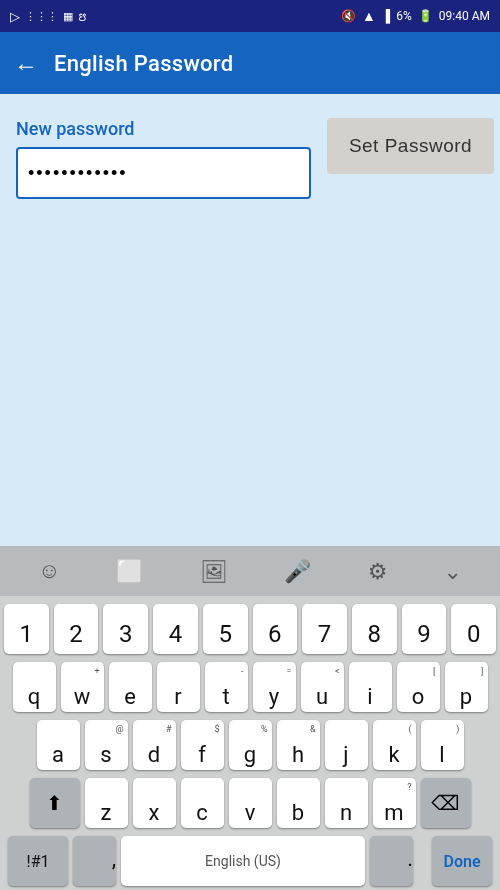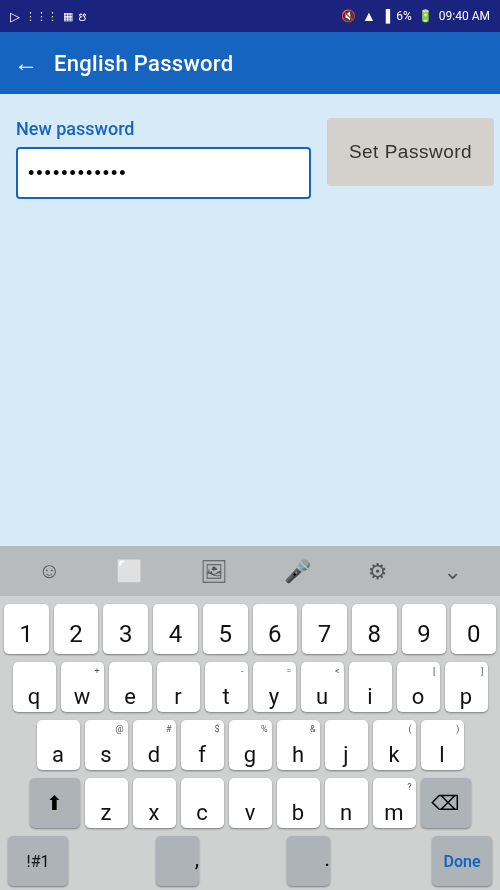--- a/index.html
+++ b/index.html
@@ -87,21 +87,21 @@
       border: 2px solid #1565c0;
       border-radius: 4px;
       background: white;
       padding: 0 10px;
       font-size: 18px;
       letter-spacing: 2px;
       outline: none;
     }
     .set-password-btn {
       width: 100%;
-      height: 68px;
+      height: 56px;
       background: #d4d0cb;
       border: none;
       border-radius: 4px;
       font-size: 19px;
       color: #333;
       cursor: pointer;
       letter-spacing: 0.5px;
     }
 
     
@@ -445,20 +445,21 @@
           <span class="key-main-label">m</span>
         </div>
       <div class="key key-special backspace-key" style="width:50px;height:50px;display:flex;align-items:center;justify-content:center;font-size:20px;">⌫</div>
     </div>
 
     <div class="bottom-row">
       <div class="key-symbols">!#1</div>
       <div class="key key-letter key-comma" style="display:flex;align-items:flex-end;justify-content:center;background:#aeb3b8;">
         <span class="key-main-label">,</span>
       </div>
+      <div class="key-space">English (US)</div>
       <div class="key key-letter key-period" style="display:flex;align-items:flex-end;justify-content:center;background:#aeb3b8;">
         <span class="key-main-label">.</span>
       </div>
       <div class="key-done">Done</div>
     </div>
 
   </div>
 </div>
 
 </body></html>

